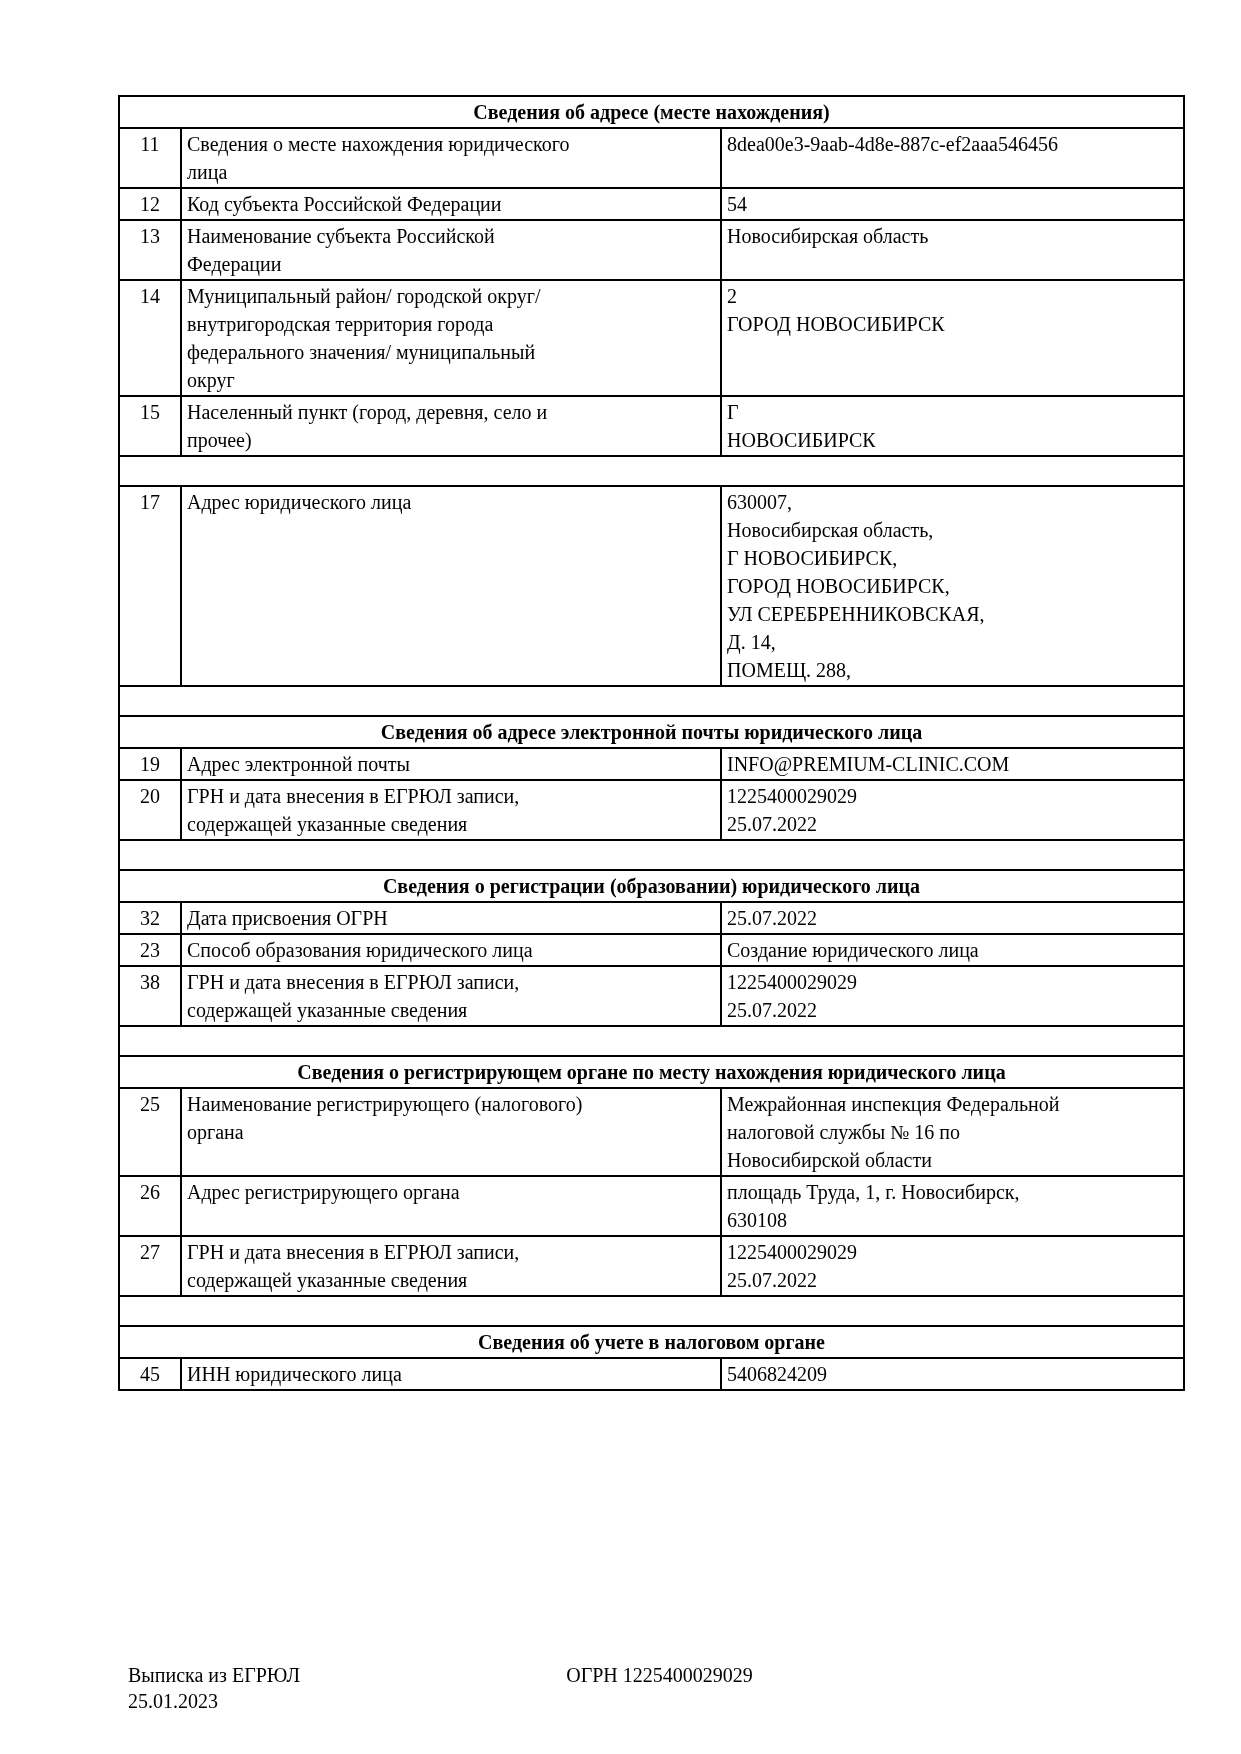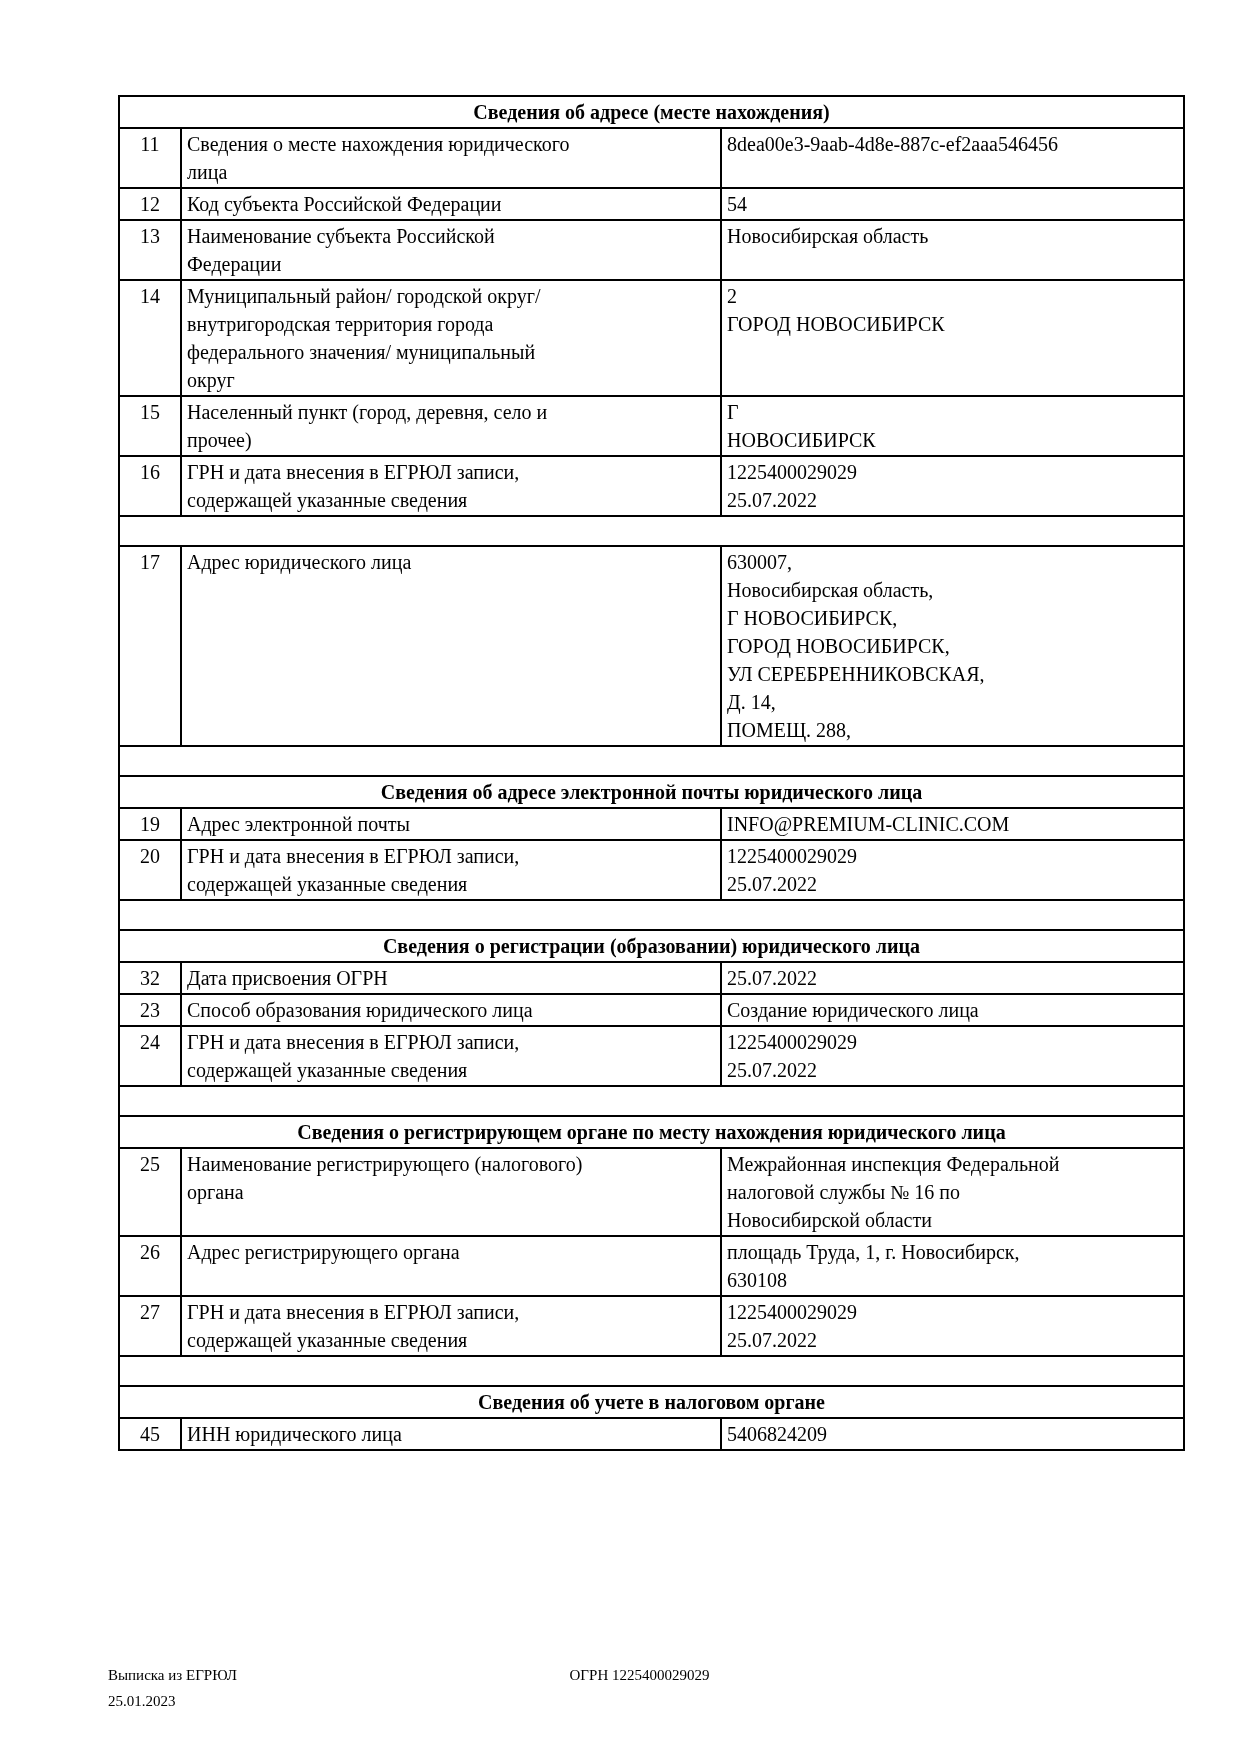--- a/index.html
+++ b/index.html
@@ -40,27 +40,27 @@
   }
   td.section-header {
     text-align: center;
     font-weight: bold;
   }
   tr.spacer-row td {
     height: 26px;
   }
   .footer {
     position: absolute;
-    left: 76px;
+    left: 96px;
     top: 1662px;
     width: 1063px;
     display: grid;
     grid-template-columns: 1fr auto 1fr;
     align-items: start;
-    font-size: 15px;
+    font-size: 20px;
     line-height: 26px;
   }
   .footer-left  { text-align: left; }
   .footer-center{ text-align: center; }
   .footer-right { text-align: right; }
 </style>
 </head>
 <body>
 
 <div class="page">
@@ -93,25 +93,20 @@
         <tr>
           <td class="num-cell">14</td>
           <td class="label-cell">Муниципальный район/ городской округ/<br>внутригородская территория города<br>федерального значения/ муниципальный<br>округ</td>
           <td class="value-cell">2<br>ГОРОД НОВОСИБИРСК</td>
         </tr>
         <tr>
           <td class="num-cell">15</td>
           <td class="label-cell">Населенный пункт (город, деревня, село и<br>прочее)</td>
           <td class="value-cell">Г<br>НОВОСИБИРСК</td>
         </tr>
-        <tr>
-          <td class="num-cell">16</td>
-          <td class="label-cell">ГРН и дата внесения в ЕГРЮЛ записи,<br>содержащей указанные сведения</td>
-          <td class="value-cell">1225400029029<br>25.07.2022</td>
-        </tr>
         <tr class="spacer-row">
           <td colspan="3"></td>
         </tr>
         <tr>
           <td class="num-cell">17</td>
           <td class="label-cell">Адрес юридического лица</td>
           <td class="value-cell">630007,<br>Новосибирская область,<br>Г НОВОСИБИРСК,<br>ГОРОД НОВОСИБИРСК,<br>УЛ СЕРЕБРЕННИКОВСКАЯ,<br>Д. 14,<br>ПОМЕЩ. 288,</td>
         </tr>
         <tr class="spacer-row">
           <td colspan="3"></td>
@@ -139,21 +134,21 @@
           <td class="num-cell">32</td>
           <td class="label-cell">Дата присвоения ОГРН</td>
           <td class="value-cell">25.07.2022</td>
         </tr>
         <tr>
           <td class="num-cell">23</td>
           <td class="label-cell">Способ образования юридического лица</td>
           <td class="value-cell">Создание юридического лица</td>
         </tr>
         <tr>
-          <td class="num-cell">24</td>
+          <td class="num-cell">38</td>
           <td class="label-cell">ГРН и дата внесения в ЕГРЮЛ записи,<br>содержащей указанные сведения</td>
           <td class="value-cell">1225400029029<br>25.07.2022</td>
         </tr>
         <tr class="spacer-row">
           <td colspan="3"></td>
         </tr>
         <tr class="section-header-row">
           <td colspan="3" class="section-header">Сведения о регистрирующем органе по месту нахождения юридического лица</td>
         </tr>
         <tr>

